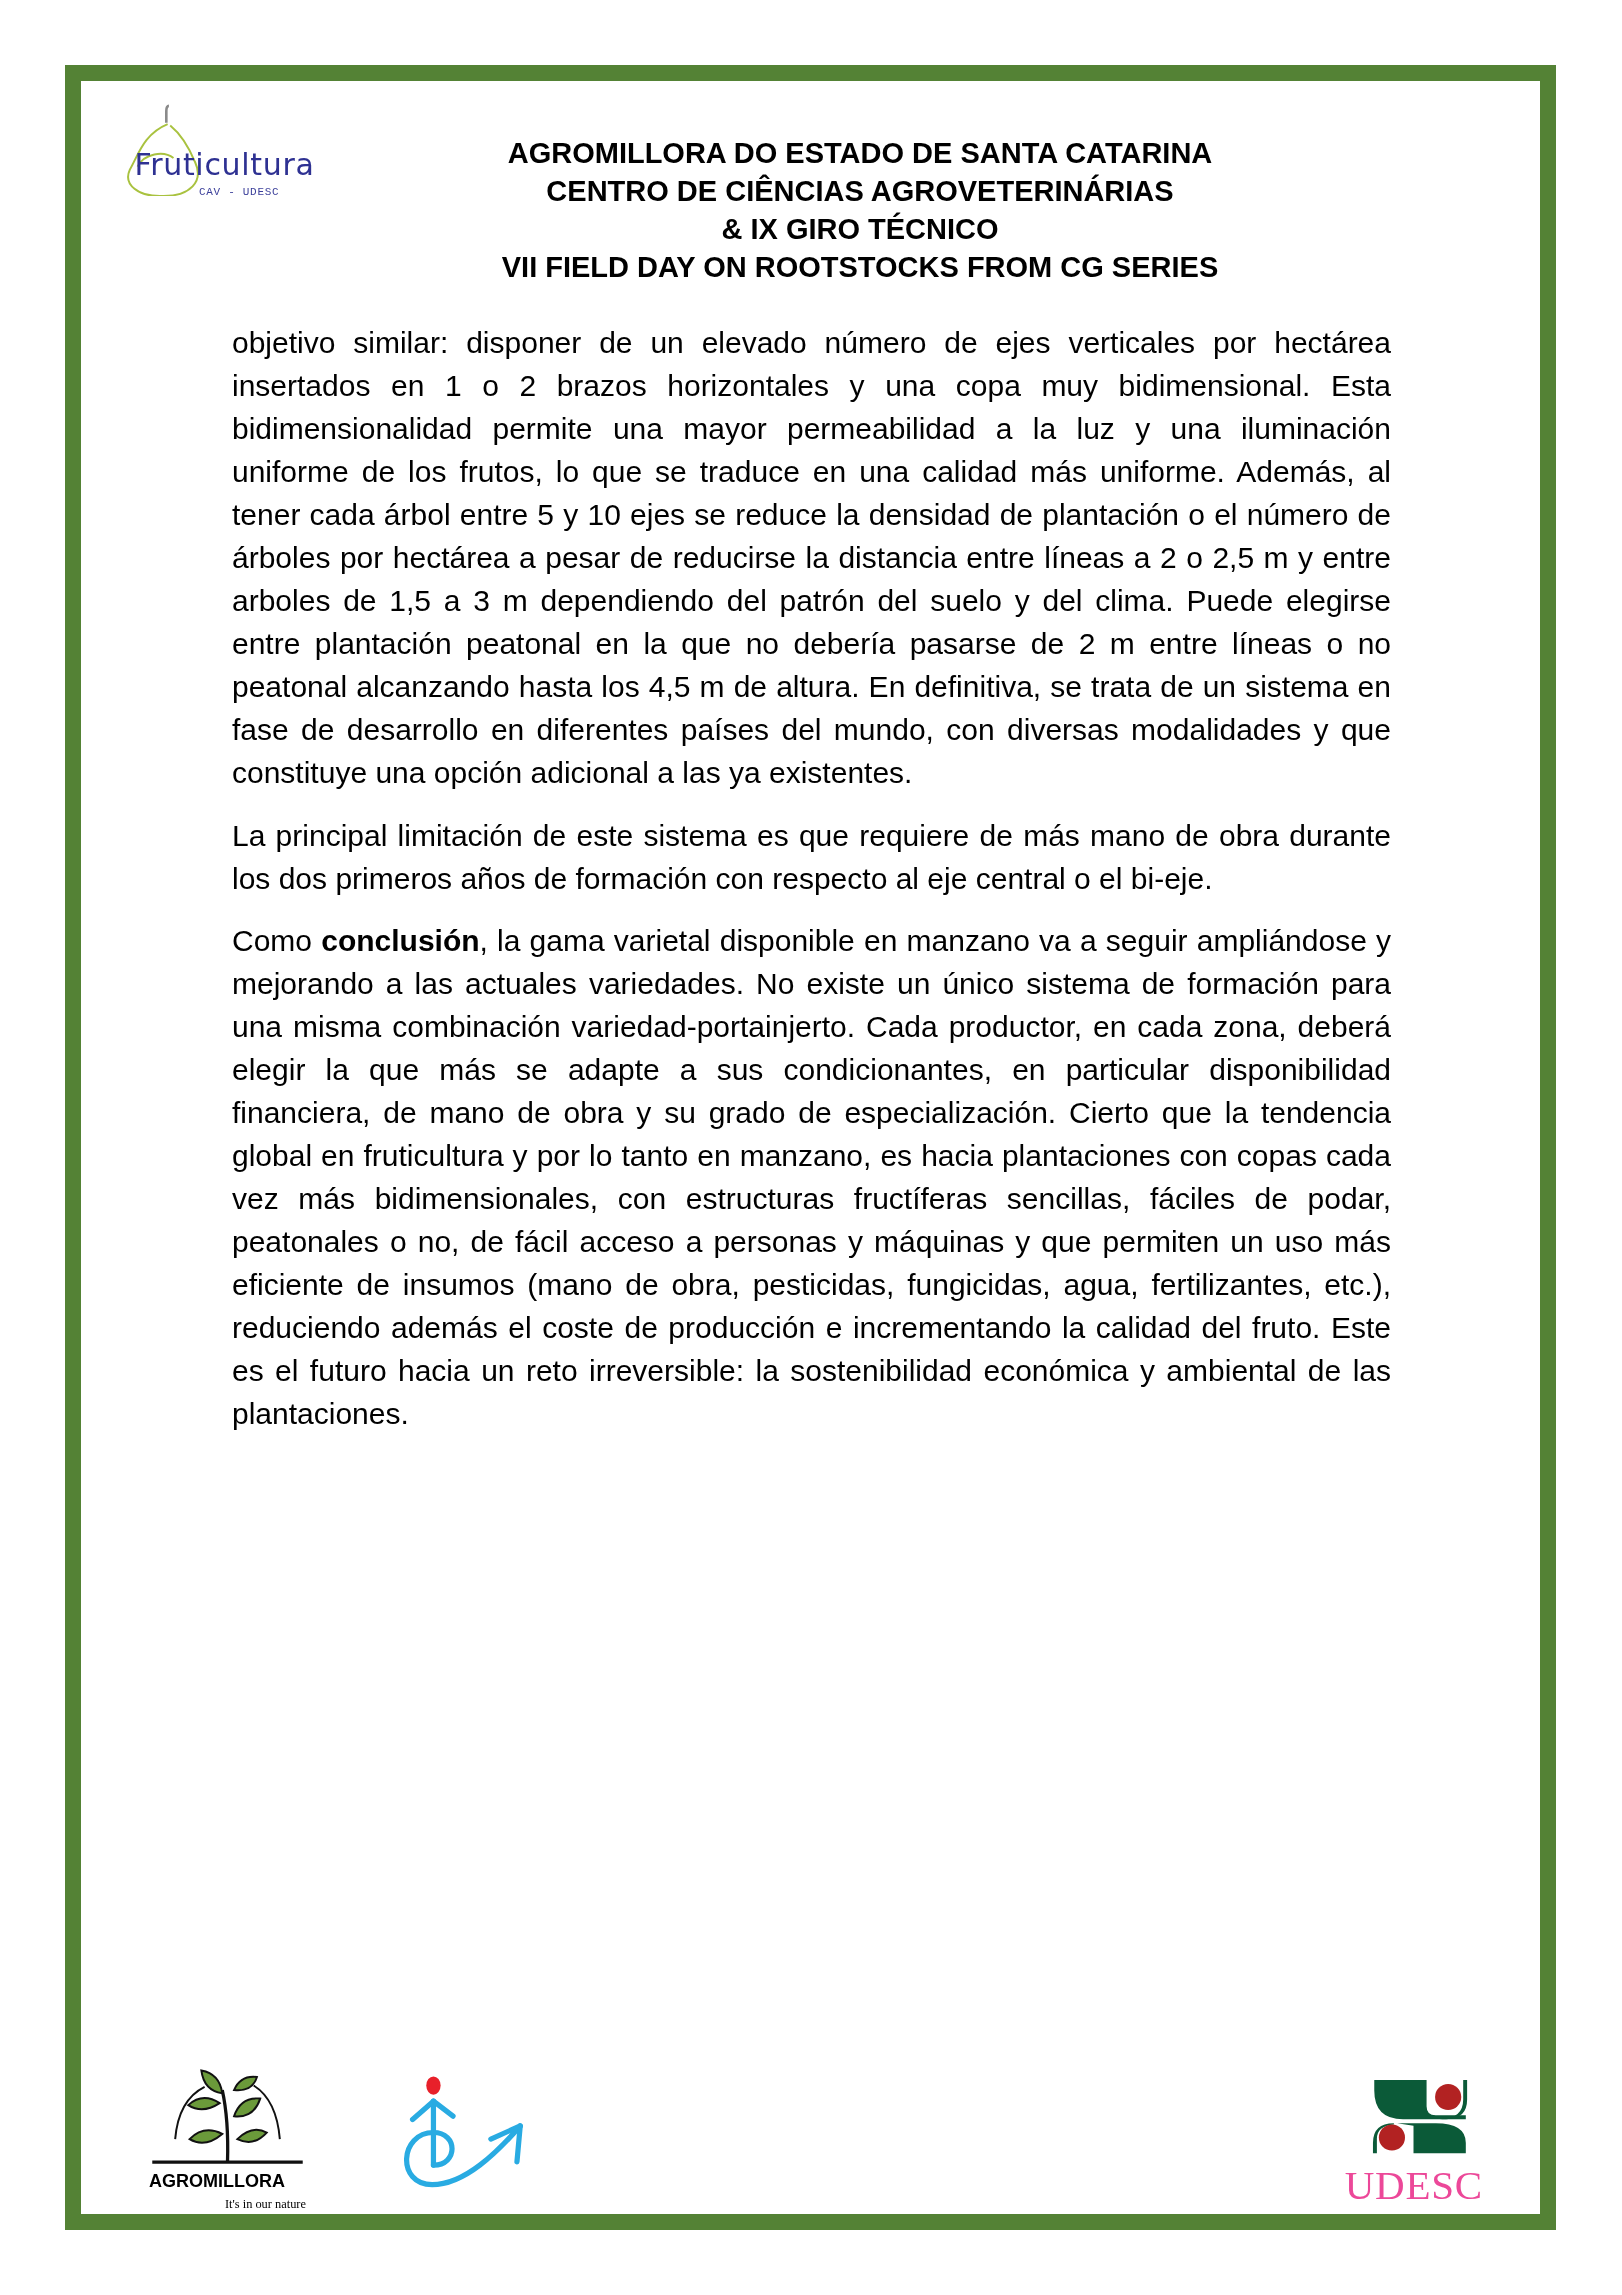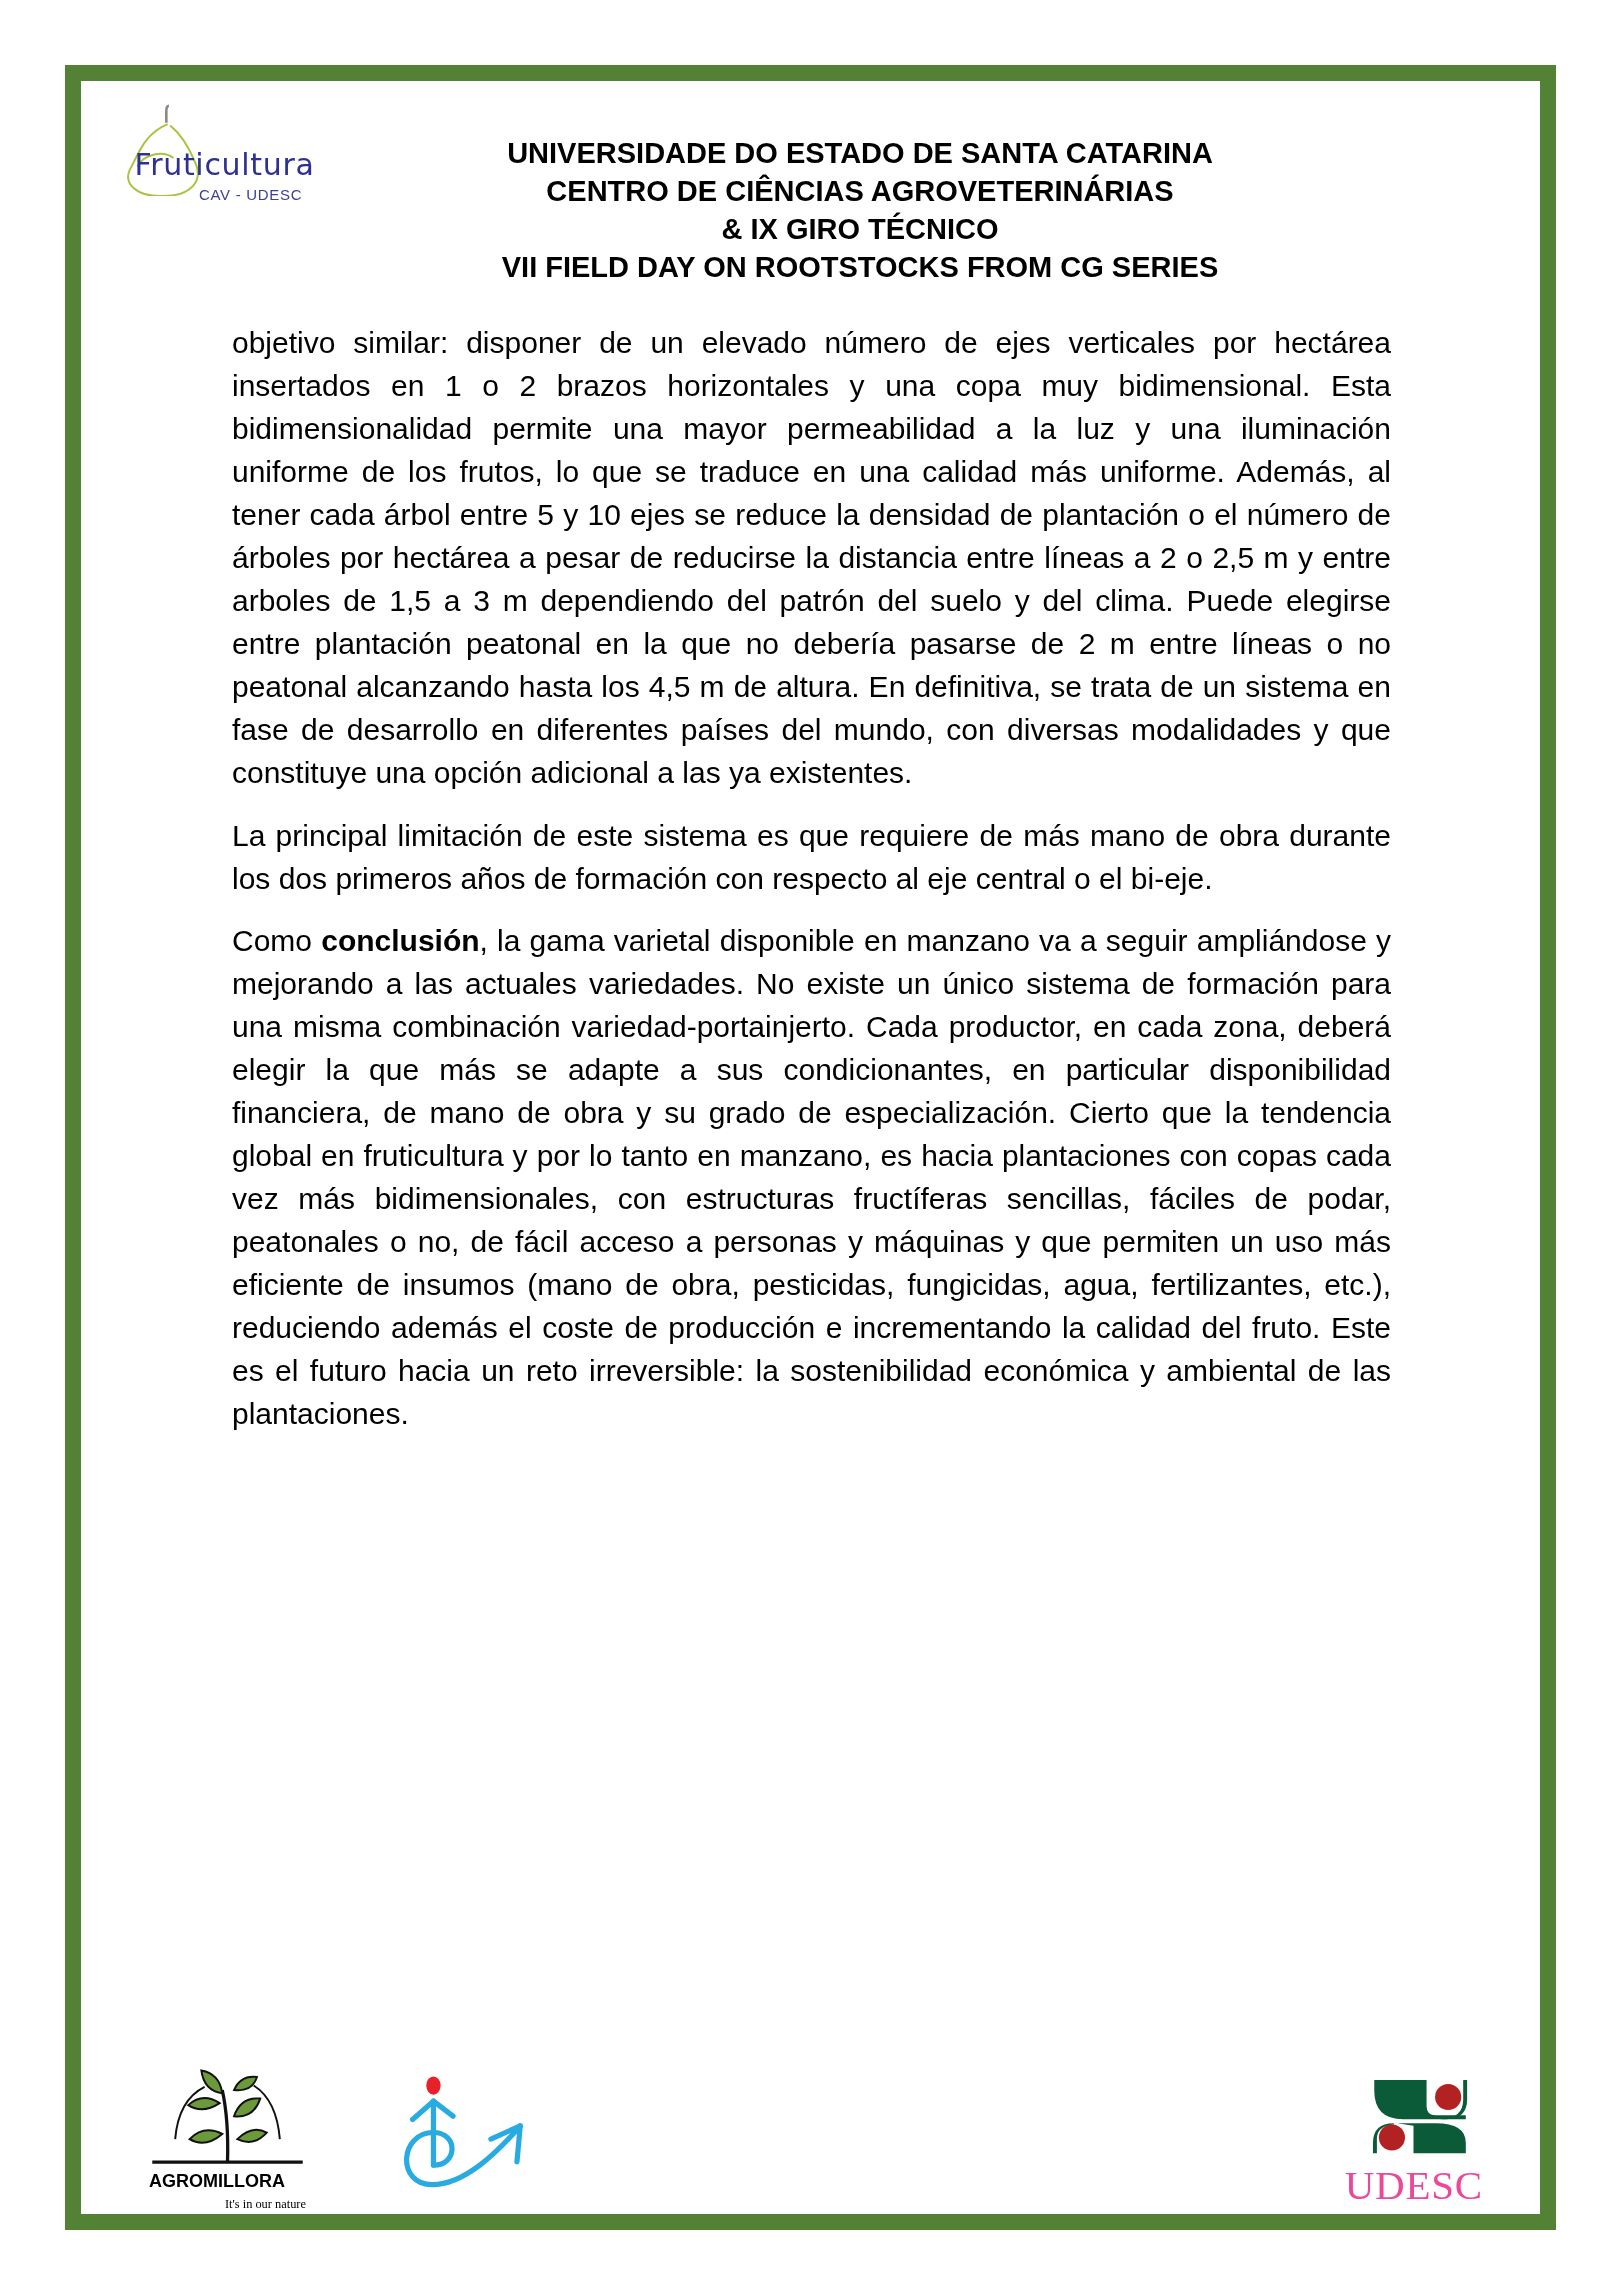--- a/index.html
+++ b/index.html
@@ -3,22 +3,22 @@
 <meta charset="utf-8">
 <style>
   html, body { margin: 0; padding: 0; background: #ffffff; }
   body { width: 1622px; height: 2295px; position: relative; overflow: hidden;
          font-family: "Liberation Sans", sans-serif; color: #000; }
   .page-border { position: absolute; left: 65px; top: 65px; width: 1459px; height: 2133px;
                  border: 16.4px solid #548235; }
   .logo-fruti { position: absolute; left: 118px; top: 98px; width: 222px; height: 98px; }
   .logo-fruti .wordmark { position: absolute; left: 16.4px; top: 52px; font-family: "DejaVu Sans", sans-serif;
                           font-size: 30px; color: #2e3192; letter-spacing: 0.7px; line-height: 1; }
-  .logo-fruti .sub { position: absolute; left: 81px; top: 89px; font-family: Liberation Sans, sans-serif;
-                     font-size: 15px; color: #3b3f9a; letter-spacing: 0.7px; line-height: 1; }
+  .logo-fruti .sub { position: absolute; left: 81px; top: 89px; font-family: Liberation Mono, monospace;
+                     font-size: 11px; color: #3b3f9a; letter-spacing: 0.7px; line-height: 1; }
   .header { position: absolute; left: 366px; width: 988px; top: 134px; text-align: center;
             font-weight: bold; font-size: 29px; line-height: 38px; }
   .header div { white-space: nowrap; }
   .body-text { position: absolute; left: 232px; top: 321px; width: 1159px;
                font-size: 30px; line-height: 43px; text-align: justify; }
   .body-text p { margin: 0 0 19.6px 0; }
   .logo-agro { position: absolute; left: 149px; top: 2067px; width: 157px; height: 144px; }
   .logo-agro .name { position: absolute; left: 0; top: 105px; width: 157px; font-weight: bold;
                      font-size: 18px; line-height: 1; letter-spacing: 0px; }
   .logo-agro .tagline { position: absolute; left: 0; top: 131px; width: 157px; text-align: right;
@@ -37,21 +37,21 @@
   <svg width="222" height="98" viewBox="0 0 340 150" style="position:absolute;left:0;top:0">
     <path d="M78 12 Q74 12 74 20 L74 38" stroke="#8a8a8a" stroke-width="4" fill="none"></path>
     <path d="M76 40 C 40 55, 32 85, 18 110 C 8 132, 30 152, 70 150 C 110 150, 132 128, 118 98 C 108 74, 96 55, 80 42" stroke="#a9c23f" stroke-width="3" fill="none"></path>
     <path d="M30 105 C 40 85, 70 80, 85 92" stroke="#a9c23f" stroke-width="3" fill="none"></path>
   </svg>
   <span class="wordmark">Fruticultura</span>
   <span class="sub">CAV - UDESC</span>
 </div>
 
 <div class="header">
-  <div>UNIVERSIDADE DO ESTADO DE SANTA CATARINA</div>
+  <div>AGROMILLORA DO ESTADO DE SANTA CATARINA</div>
   <div>CENTRO DE CIÊNCIAS AGROVETERINÁRIAS</div>
   <div>&amp; IX GIRO TÉCNICO</div>
   <div>VII FIELD DAY ON ROOTSTOCKS FROM CG SERIES</div>
 </div>
 
 <div class="body-text">
   <p>objetivo similar: disponer de un elevado número de ejes verticales por hectárea insertados en 1 o 2 brazos horizontales y una copa muy bidimensional. Esta bidimensionalidad permite una mayor permeabilidad a la luz y una iluminación uniforme de los frutos, lo que se traduce en una calidad más uniforme. Además, al tener cada árbol entre 5 y 10 ejes se reduce la densidad de plantación o el número de árboles por hectárea a pesar de reducirse la distancia entre líneas a 2 o 2,5 m y entre arboles de 1,5 a 3 m dependiendo del patrón del suelo y del clima. Puede elegirse entre plantación peatonal en la que no debería pasarse de 2 m entre líneas o no peatonal alcanzando hasta los 4,5 m de altura. En definitiva, se trata de un sistema en fase de desarrollo en diferentes países del mundo, con diversas modalidades y que constituye una opción adicional a las ya existentes.</p>
   <p>La principal limitación de este sistema es que requiere de más mano de obra durante los dos primeros años de formación con respecto al eje central o el bi-eje.</p>
   <p><span>Como </span><b>conclusión</b><span>, la gama varietal disponible en manzano va a seguir ampliándose y mejorando a las actuales variedades. No existe un único sistema de formación para una misma combinación variedad-portainjerto. Cada productor, en cada zona, deberá elegir la que más se adapte a sus condicionantes, en particular disponibilidad financiera, de mano de obra y su grado de especialización. Cierto que la tendencia global en fruticultura y por lo tanto en manzano, es hacia plantaciones con copas cada vez más bidimensionales, con estructuras fructíferas sencillas, fáciles de podar, peatonales o no, de fácil acceso a personas y máquinas y que permiten un uso más eficiente de insumos (mano de obra, pesticidas, fungicidas, agua, fertilizantes, etc.), reduciendo además el coste de producción e incrementando la calidad del fruto. Este es el futuro hacia un reto irreversible: la sostenibilidad económica y ambiental de las plantaciones.</span></p>
 </div>

